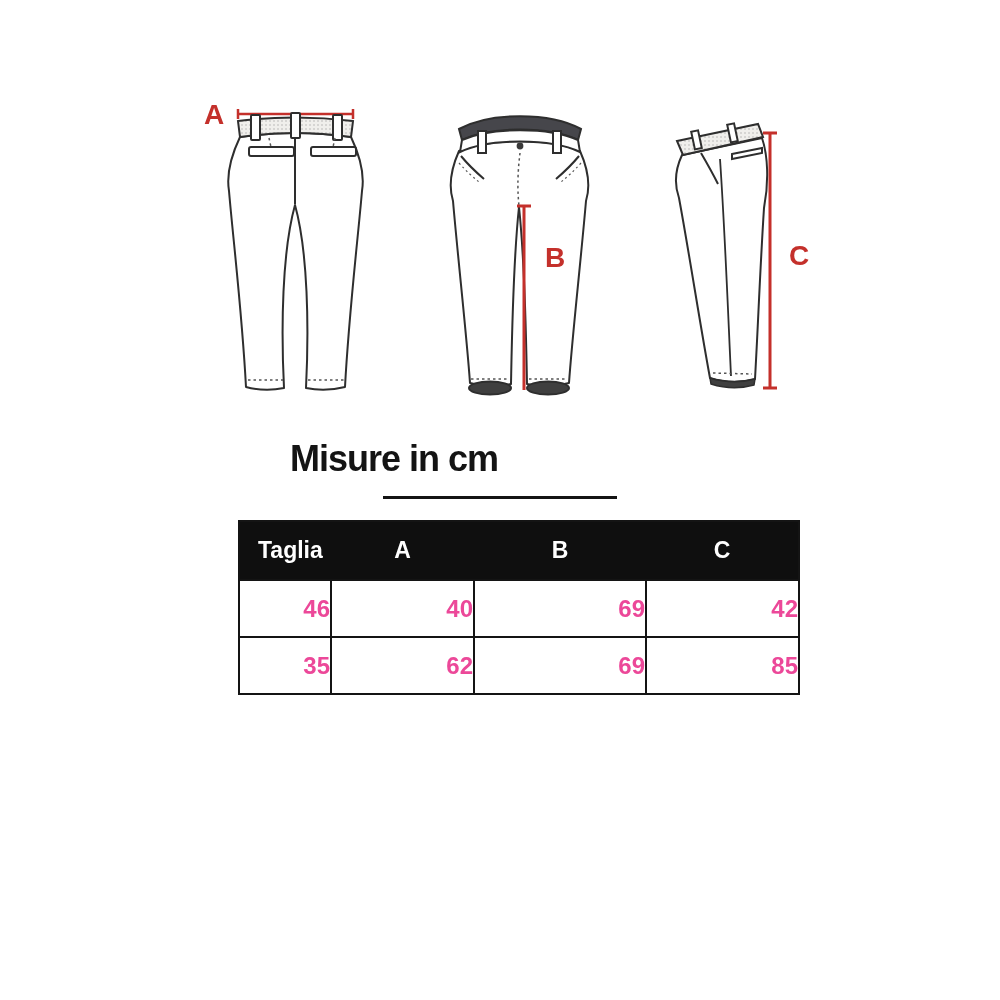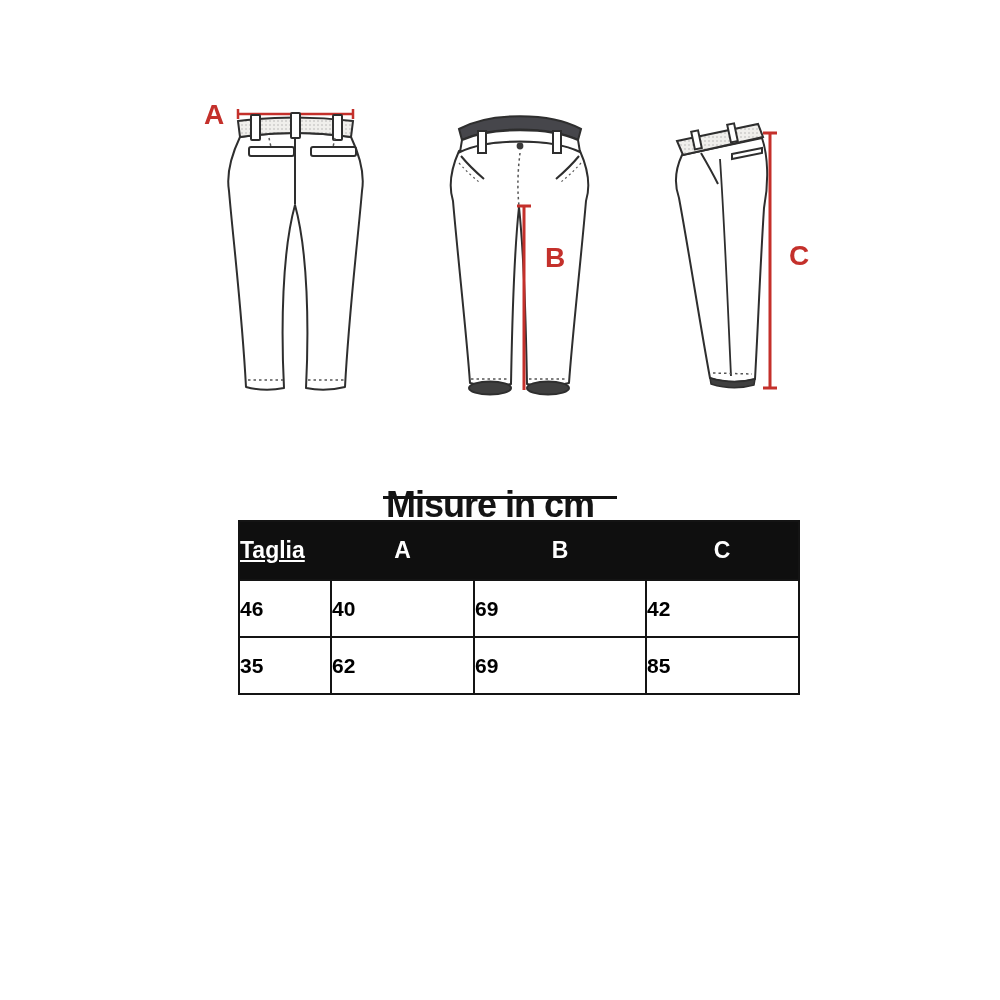--- a/index.html
+++ b/index.html
@@ -7,41 +7,41 @@
     position:relative;width:1000px;height:1000px;background:#ffffff;
     font-family:"Liberation Sans",sans-serif;overflow:hidden;
   }
   .drawing{position:absolute;}
   .measure-label{
     position:absolute;color:#c4302b;font-weight:bold;
     font-size:28px;line-height:1;letter-spacing:0;
   }
   .page-title{
     position:absolute;left:290px;top:438px;width:400px;
-    text-align:center;font-weight:bold;font-size:36px;
-    letter-spacing:-1px;color:#141414;margin-top:46px;
+    text-align:left;font-weight:bold;font-size:36px;
+    letter-spacing:-1px;color:#141414;
   }
   .title-underline{
     position:absolute;left:383px;top:496px;width:234px;height:3px;
     background:#141414;
   }
   table.size-table{
     position:absolute;left:238px;top:520px;width:560px;
     border-collapse:collapse;table-layout:fixed;
     border:2px solid #141414;
   }
   table.size-table th{
     background:#0f0f0f;color:#ffffff;font-weight:bold;font-size:23px;
     height:57px;border:none;border-bottom:2px solid #141414;
     text-align:center;padding:0;
   }
-  table.size-table th.first{text-align:left;text-decoration:underline;}
+  table.size-table th.first{text-align:left;padding-left:18px;}
   table.size-table td{
-    border:2px solid #141414;background:#ffffff;color:#000000;
-    font-weight:bold;font-size:21px;height:55px;text-align:left;padding:0;
+    border:2px solid #141414;background:#ffffff;color:#ec4899;
+    font-weight:bold;font-size:24px;height:55px;text-align:right;padding:0;
   }
 </style>
 </head>
 <body>
 
 <div class="canvas">
 
   <svg class="drawing" style="left:205px;top:100px" width="165" height="300" viewBox="0 0 165 300">
     <defs>
       <pattern id="st1" width="4" height="4" patternUnits="userSpaceOnUse">

